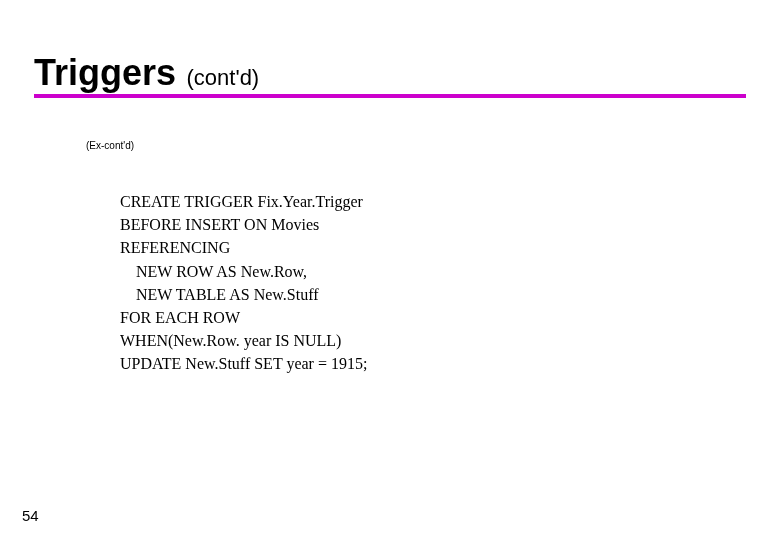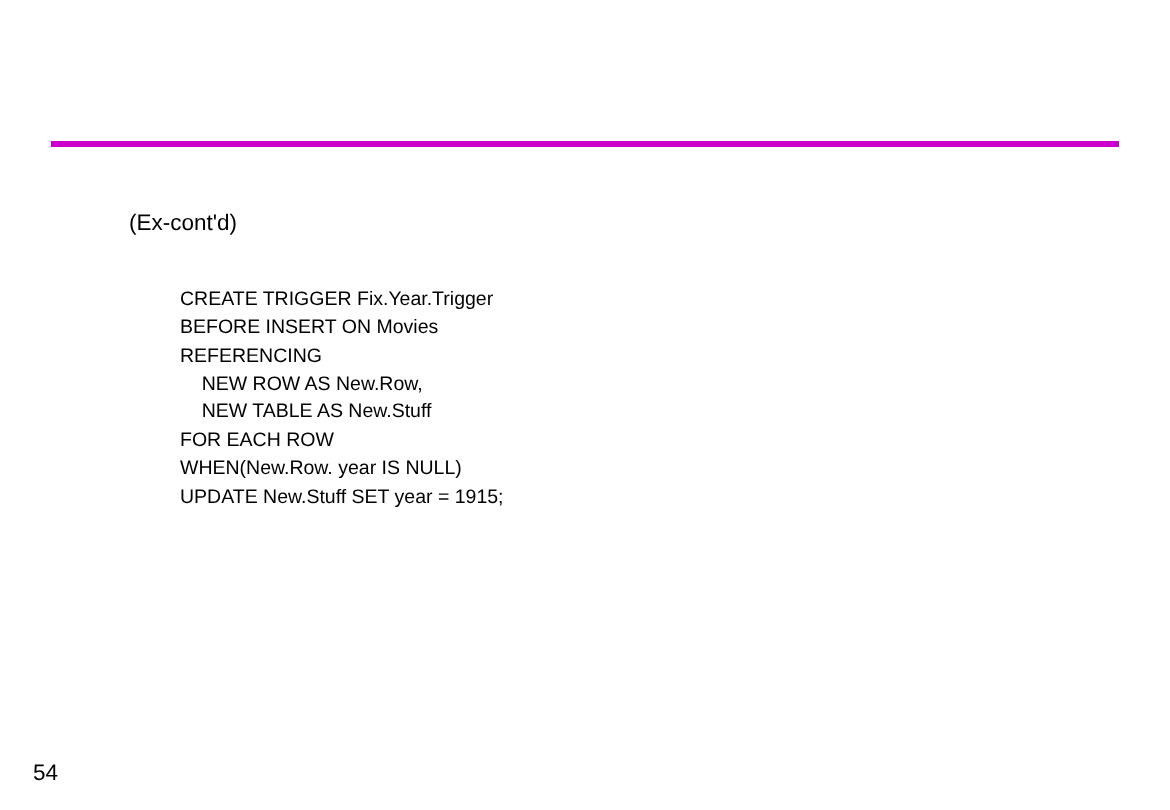--- a/index.html
+++ b/index.html
@@ -2,29 +2,33 @@
 <html><head>
 <meta charset="utf-8">
 <style>
   * { margin: 0; padding: 0; box-sizing: border-box; }
   html, body { width: 780px; height: 540px; background: #ffffff; font-family: Arial, Helvetica, sans-serif; color: #000; }
   .slide { position: relative; width: 780px; height: 540px; }
   .title-row { position: absolute; top: 52px; left: 34px; }
   .title-main { font-size: 36px; font-weight: bold; display: inline; }
   .title-sub { font-size: 22px; font-weight: normal; display: inline; margin-left: 6px; }
   .rule { position: absolute; top: 94px; left: 34px; width: 712px; height: 4px; background: #cc00cc; }
-  .subhead { position: absolute; top: 140px; left: 86px; font-family: Verdana, Geneva, sans-serif; font-size: 15px; }
-  .codeblk { position: absolute; top: 190px; left: 120px; font-family: Liberation Sans, sans-serif; font-size: 13px; line-height: 1.45; white-space: pre; }
+  .subhead { position: absolute; top: 140px; left: 86px; font-family: Verdana, Geneva, sans-serif; font-size: 10px; }
+  .codeblk { position: absolute; top: 190px; left: 120px; font-family: Liberation Serif, serif; font-size: 16px; line-height: 1.45; white-space: pre; }
   .pagenum { position: absolute; bottom: 16px; left: 22px; font-size: 15px; }
 </style>
 </head>
 <body>
 
 <div class="slide">
 
+  <div class="title-row">
+    <span class="title-main">Triggers</span>
+    <span class="title-sub">(cont'd)</span>
+  </div>
 
   <div class="rule"></div>
 
   <div class="subhead">(Ex-cont'd)</div>
 
   <div class="codeblk"><span>CREATE TRIGGER Fix.Year.Trigger</span>
 <span>BEFORE INSERT ON Movies</span>
 <span>REFERENCING</span>
 <span>    NEW ROW AS New.Row,</span>
 <span>    NEW TABLE AS New.Stuff</span>

